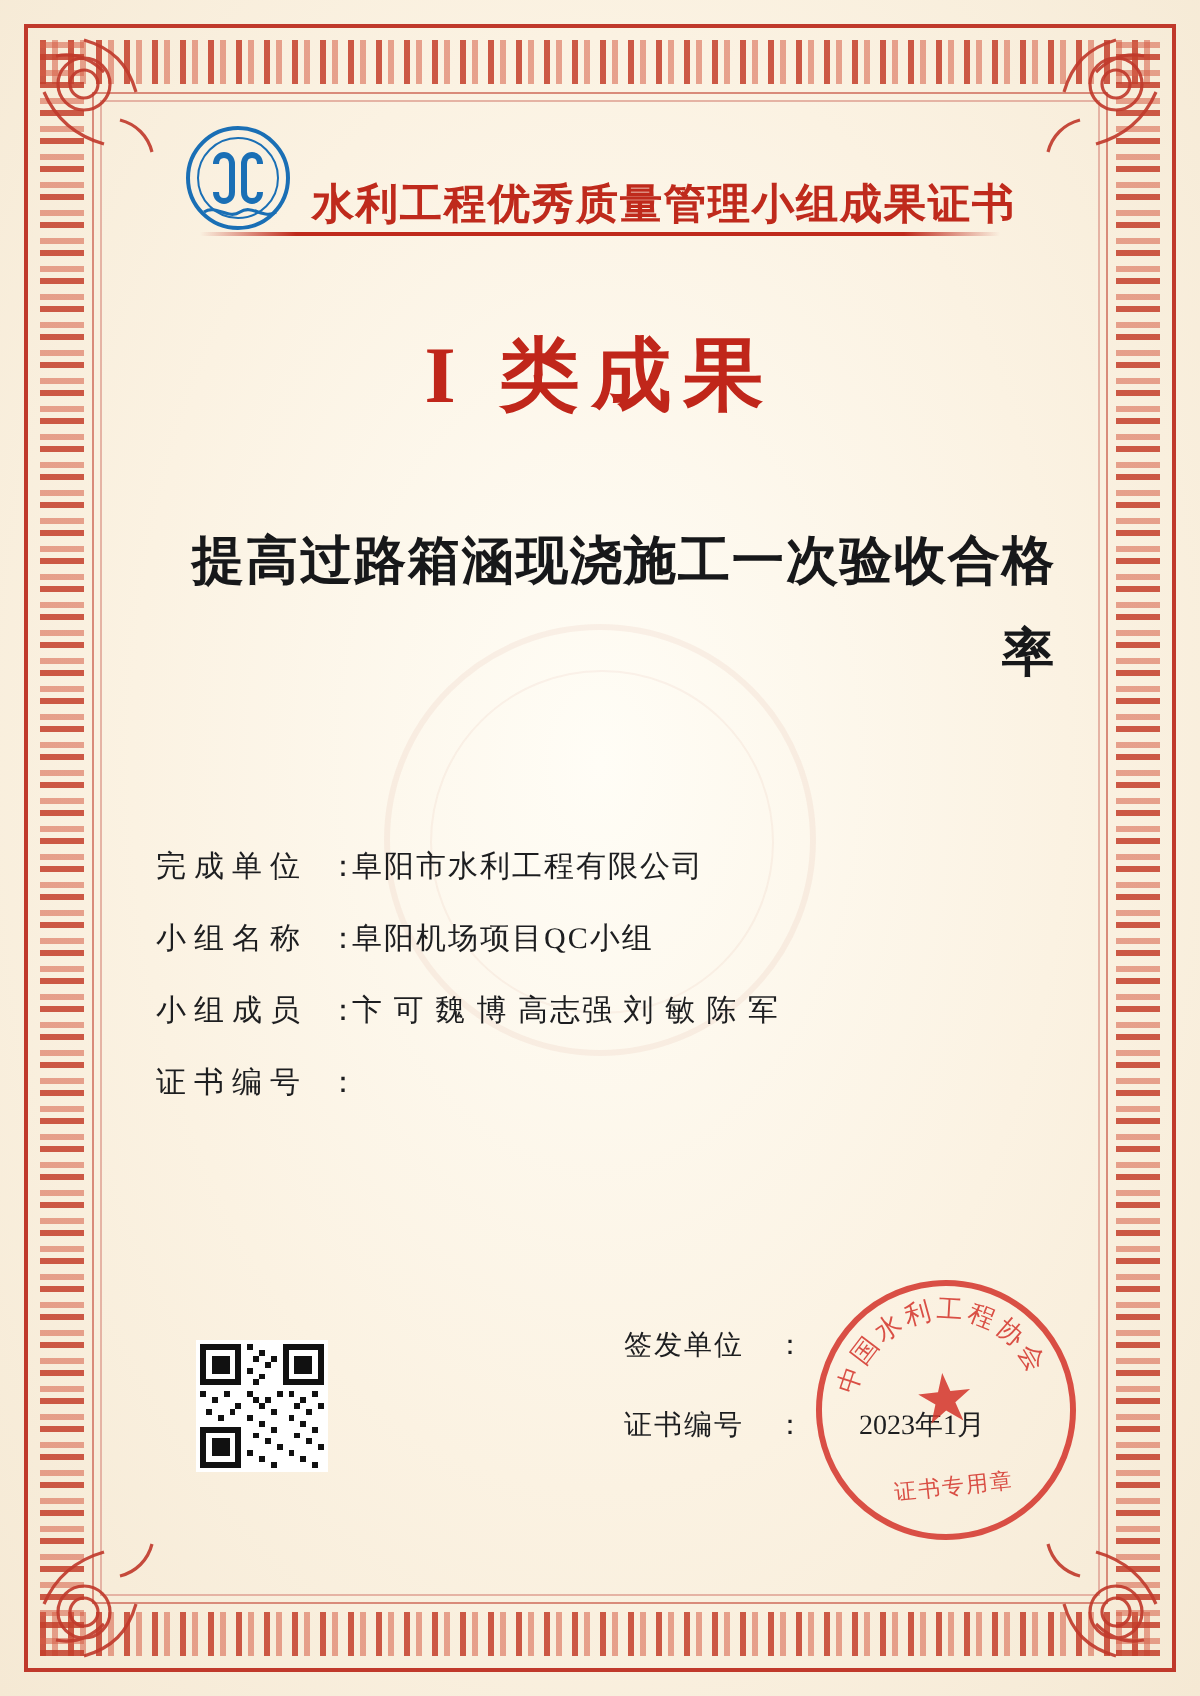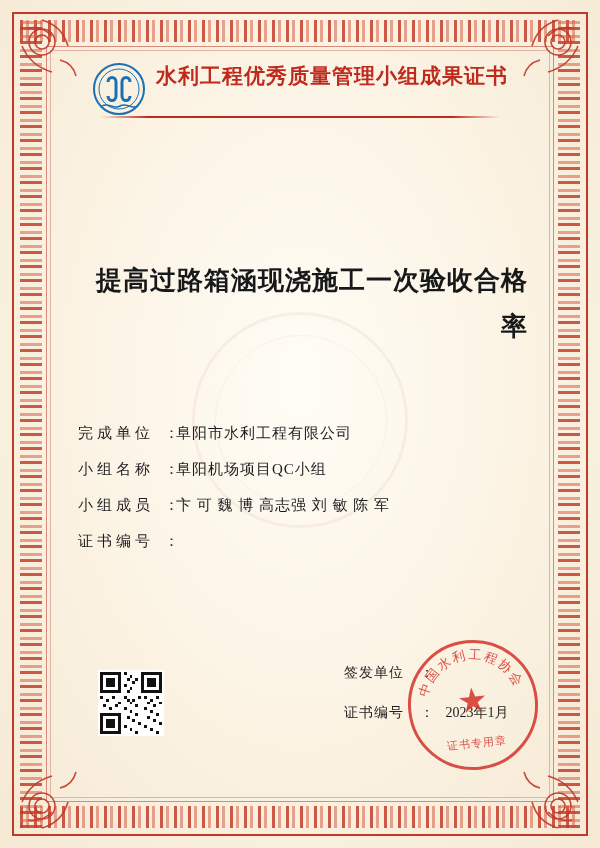--- a/index.html
+++ b/index.html
@@ -86,21 +86,21 @@
   .corner.bl { left: 16px; bottom: 16px; transform: scaleY(-1); }
   .corner.br { right: 16px; bottom: 16px; transform: scale(-1,-1); }
 
   
   .header {
     position: absolute;
     top: 62px;
     left: 0;
     width: 100%;
     display: flex;
-    align-items: flex-start;
+    align-items: flex-end;
     justify-content: center;
     gap: 10px;
   }
   .header-logo {
     width: 54px;
     height: 54px;
     flex: 0 0 auto;
   }
   .header-title {
     color: #bf2a1c;
@@ -230,21 +230,20 @@
     bottom: 104px;
     width: 210px;
     color: #1d1e20;
     font-size: 14px;
     font-family: "Liberation Serif", "DejaVu Serif", serif;
   }
   .sign-row {
     display: flex;
     align-items: flex-start;
     margin-bottom: 22px;
-    margin-left: 32px;
   }
   .sign-label { flex: 0 0 76px; letter-spacing: 1px; }
   .sign-value { flex: 1 1 auto; text-align: center; }
 
   
   .seal {
     position: absolute;
     right: 62px;
     bottom: 78px;
     width: 124px;
@@ -357,20 +356,21 @@
         <circle cx="27" cy="27" r="20" fill="none" stroke="#1a6fb5" stroke-width="1"></circle>
         <path d="M16 20 C16 14 24 14 24 20 L24 34 C24 40 16 40 16 34" fill="none" stroke="#1a6fb5" stroke-width="3"></path>
         <path d="M38 20 C38 14 30 14 30 20 L30 34 C30 40 38 40 38 34" fill="none" stroke="#1a6fb5" stroke-width="3"></path>
         <path d="M10 44 C16 40 22 48 28 44 C34 40 40 48 46 44" fill="none" stroke="#1a6fb5" stroke-width="1.6"></path>
       </svg>
     </span>
     <span class="header-title">水利工程优秀质量管理小组成果证书</span>
   </div>
   <div class="header-rule"></div>
 
+  <div class="grade">I 类成果</div>
 
   <div class="project-title">提高过路箱涵现浇施工一次验收合格率</div>
 
   <div class="details">
 
     <div class="detail-row">
       <span class="detail-label spaced">完成单位</span>
       <span class="detail-colon">：</span>
       <span class="detail-value">阜阳市水利工程有限公司</span>
     </div>

